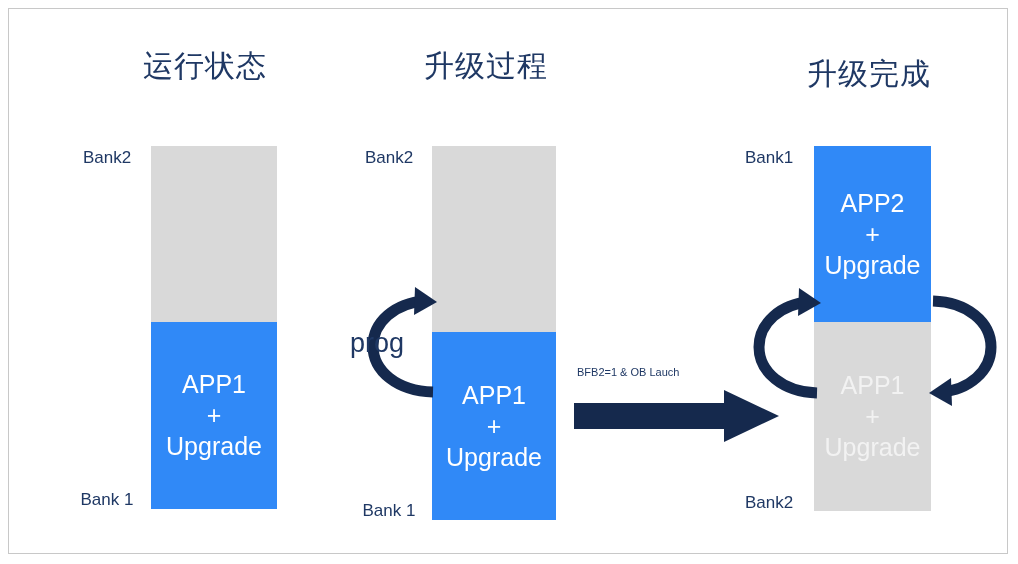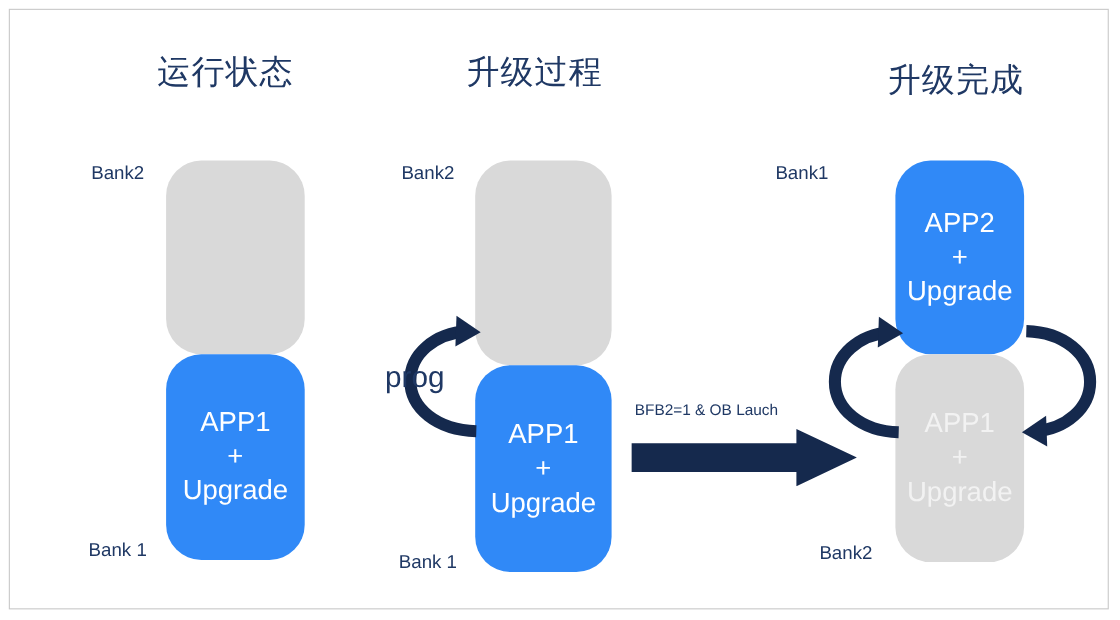--- a/index.html
+++ b/index.html
@@ -44,21 +44,20 @@
   .seg {
     position: absolute;
     left: 0;
     width: 100%;
     box-sizing: border-box;
     display: flex;
     flex-direction: column;
     align-items: center;
     justify-content: center;
     text-align: center;
-    border-radius: 32px;
   }
   .seg-gray { background: #D9D9D9; }
   .seg-blue { background: #3089F7; }
 
   .seg-text {
     font-size: 25px;
     line-height: 31px;
     font-family: "Liberation Sans", sans-serif;
     padding: 0 6px;
     width: 100%;
@@ -89,21 +88,21 @@
   #bar-2 { left: 423px; top: 137px; width: 124px; height: 374px; }
   #bar-2 .s-top { top: 0; height: 186px; }
   #bar-2 .s-bot { top: 186px; height: 188px; }
   #bank-2-top { left: 344px; top: 139px; width: 72px; }
   #bank-2-bot { left: 344px; top: 492px; width: 72px; }
 
   
   #bar-3 { left: 805px; top: 137px; width: 117px; height: 365px; }
   #bar-3 .s-top { top: 0; height: 176px; }
   #bar-3 .s-bot { top: 176px; height: 189px; }
-  #bank-3-top { left: 682px; top: 139px; width: 76px; }
+  #bank-3-top { left: 722px; top: 139px; width: 76px; }
   #bank-3-bot { left: 722px; top: 484px; width: 76px; }
 
   
   .curve {
     position: absolute;
     overflow: visible;
   }
   #curve-prog { left: 358px; top: 282px; width: 72px; height: 110px; }
   #curve-left-3 { left: 744px; top: 283px; width: 70px; height: 110px; }
   #curve-right-3 { left: 918px; top: 283px; width: 70px; height: 110px; }
@@ -125,21 +124,21 @@
     left: 565px;
     top: 381px;
     width: 205px;
     height: 52px;
   }
   #block-arrow-label {
     position: absolute;
     left: 568px;
     top: 353px;
     color: #1F3864;
-    font-size: 14px;
+    font-size: 11px;
     line-height: 21px;
     font-family: "Liberation Sans", sans-serif;
     white-space: nowrap;
   }
 </style>
 </head>
 <body>
 
 <div id="canvas">
 

